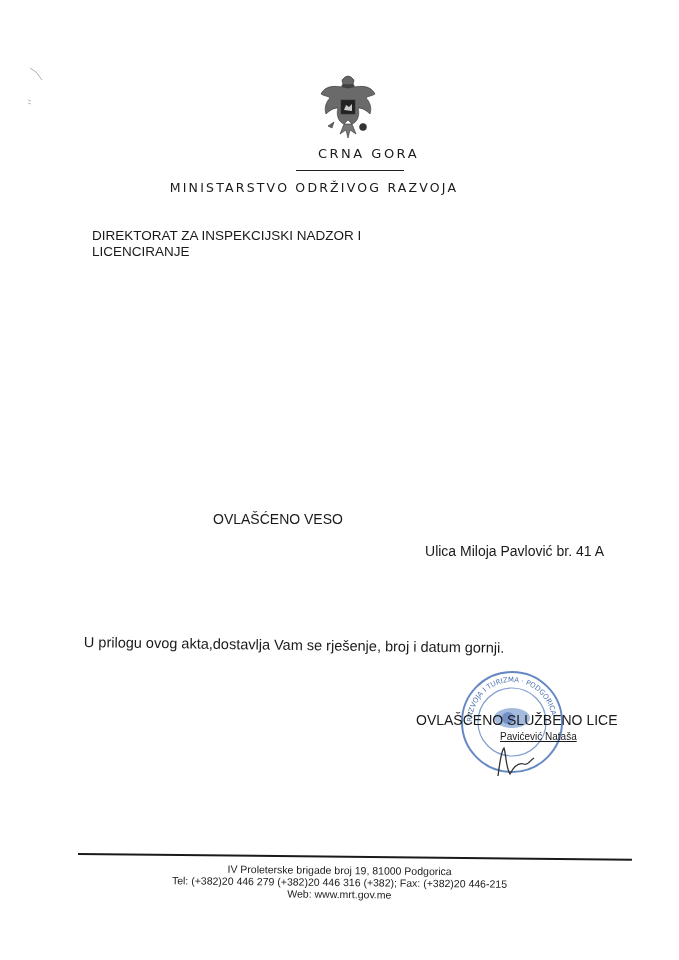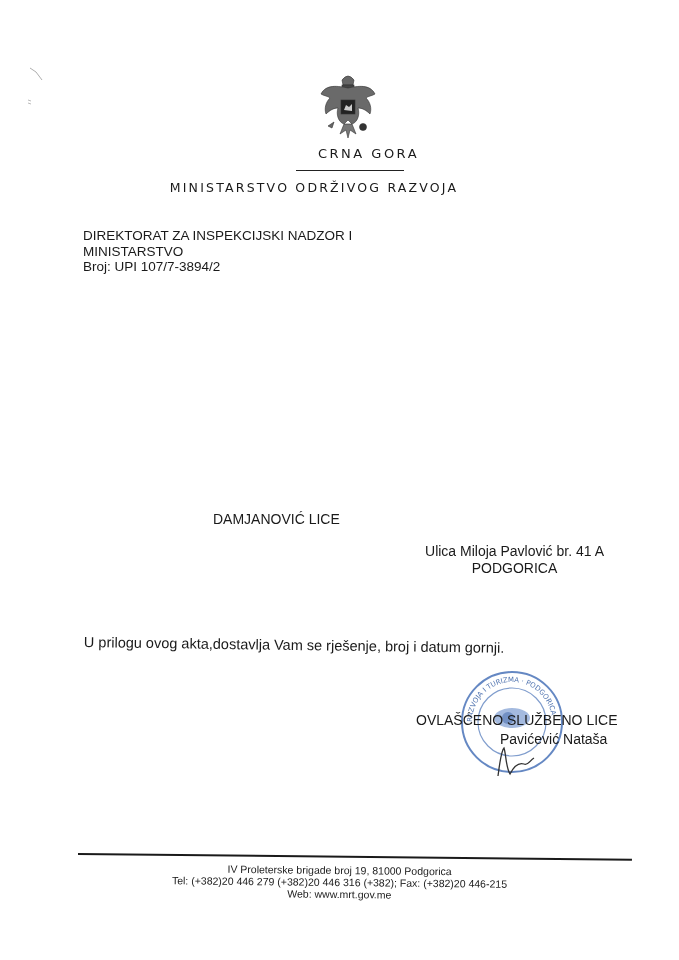--- a/index.html
+++ b/index.html
@@ -7,30 +7,30 @@
     .abs { position: absolute; }
     .sans { font-family: "Liberation Sans", sans-serif; }
     .wide { font-family: "DejaVu Sans", sans-serif; letter-spacing: 2.2px; }
 
     .coat { left: 318px; top: 72px; width: 60px; height: 68px; }
 
     .country { left: 0; width: 679px; top: 146px; text-align: center; font-size: 13px; font-family: "DejaVu Sans", sans-serif; letter-spacing: 2.5px; padding-left: 29px; }
     .country-rule { left: 296px; top: 170px; width: 108px; height: 1px; background: #222; }
     .ministry { left: 0; width: 628px; top: 178px; text-align: center; font-size: 12.5px; line-height: 20px; }
 
-    .dir-block { left: 83px; top: 228px; font-size: 13.5px; line-height: 15.5px; }
+    .dir-block { left: 92px; top: 228px; font-size: 13.5px; line-height: 15.5px; }
     .dir-block div { white-space: nowrap; }
 
     .recipient { left: 213px; top: 511px; font-size: 14px; }
     .addr { right: 75px; top: 543px; font-size: 14px; text-align: center; line-height: 17px; }
     .body-text { left: 84px; top: 634px; font-size: 14.5px; white-space: nowrap; transform: rotate(0.8deg); transform-origin: left top; }
 
     .stamp { left: 458px; top: 668px; width: 108px; height: 108px; }
     .signer-title { left: 416px; top: 712px; font-size: 14px; white-space: nowrap; }
-    .signer-name { left: 500px; top: 731px; font-size: 14px; white-space: nowrap; }
+    .signer-name { left: 500px; top: 731px; font-size: 10px; white-space: nowrap; text-decoration: underline; }
     .signature { left: 490px; top: 740px; width: 70px; height: 40px; }
 
     .footer-rule { left: 78px; top: 853px; width: 554px; height: 2px; background: #1a1a1a; transform: rotate(0.6deg); transform-origin: left center; }
     .footer { left: 0; width: 679px; top: 864px; text-align: center; font-size: 10.5px; line-height: 12px; transform: rotate(0.6deg); }
     .speck { left: 22px; top: 60px; width: 30px; height: 50px; }
   </style>
 </head>
 <body>
 
 <svg class="abs speck" viewBox="0 0 30 50">
@@ -52,28 +52,26 @@
 </svg>
 
 <div class="abs country">CRNA GORA</div>
 <div class="abs country-rule"></div>
 <div class="abs ministry wide">
   <div>MINISTARSTVO ODRŽIVOG RAZVOJA</div>
 </div>
 
 <div class="abs dir-block sans">
   <div>DIREKTORAT ZA  INSPEKCIJSKI NADZOR I</div>
-  <div>MINISTARSTVO</div>
-  <div>Broj: UPI 107/7-3894/2</div>
+  <div>LICENCIRANJE</div>
 </div>
 
-<div class="abs recipient sans">DAMJANOVIĆ LICE</div>
+<div class="abs recipient sans">OVLAŠĆENO VESO</div>
 <div class="abs addr sans">
   <div>Ulica Miloja Pavlović br. 41 A</div>
-  <div>PODGORICA</div>
 </div>
 
 <div class="abs body-text sans">U prilogu ovog akta,dostavlja Vam se rješenje, broj i datum gornji.</div>
 
 <svg class="abs stamp" viewBox="0 0 108 108">
   <circle cx="54" cy="54" r="50" fill="none" stroke="#4a73b8" stroke-width="2" opacity="0.85"></circle>
   <circle cx="54" cy="54" r="34" fill="none" stroke="#4a73b8" stroke-width="1.2" opacity="0.7"></circle>
   <defs>
       <path id="arc" d="M 14 54 A 40 40 0 0 1 94 54"></path>
     </defs>

